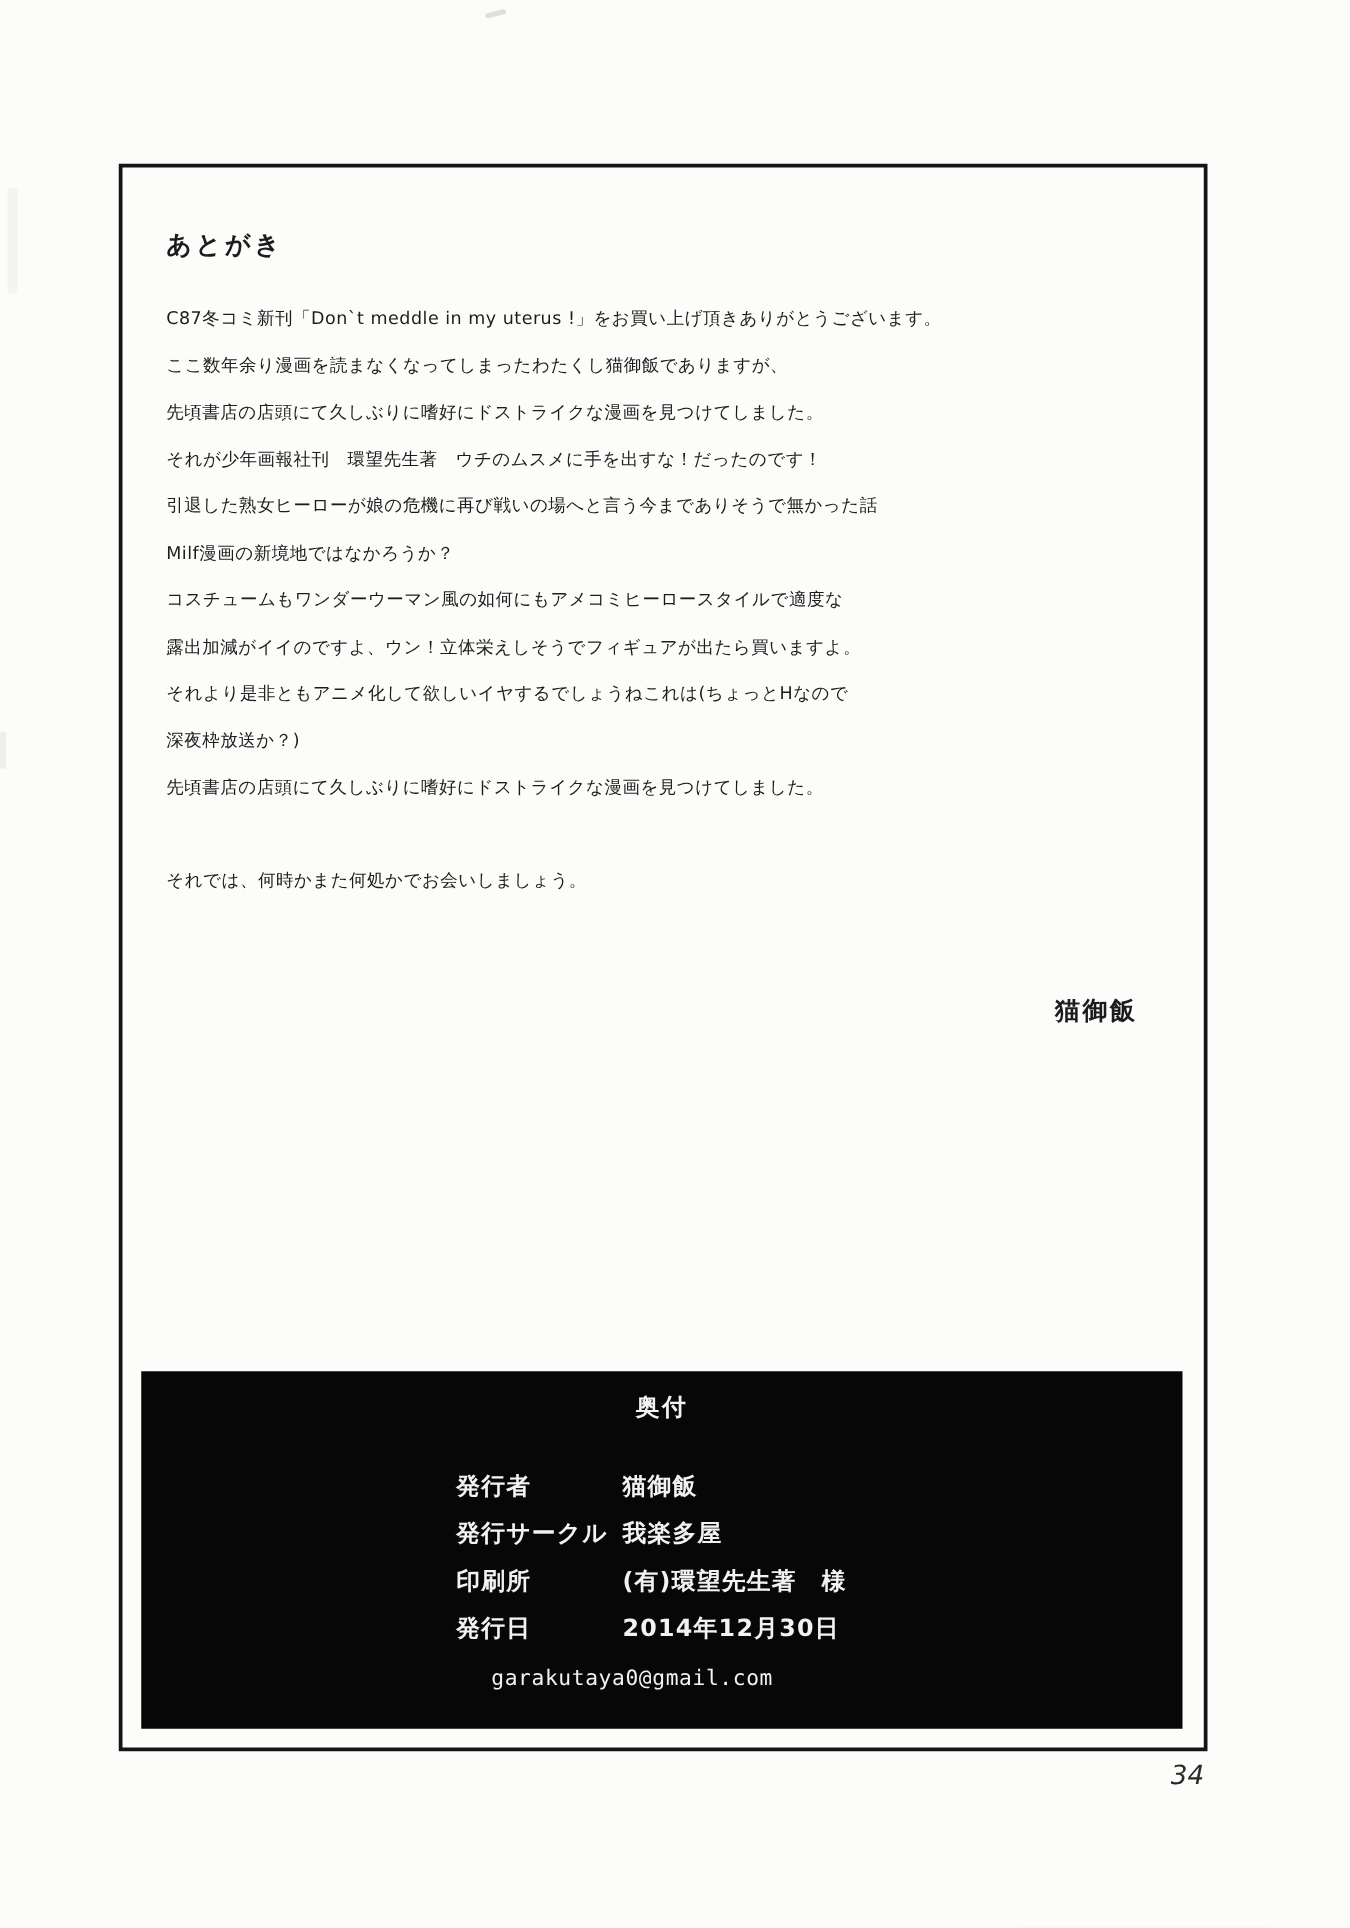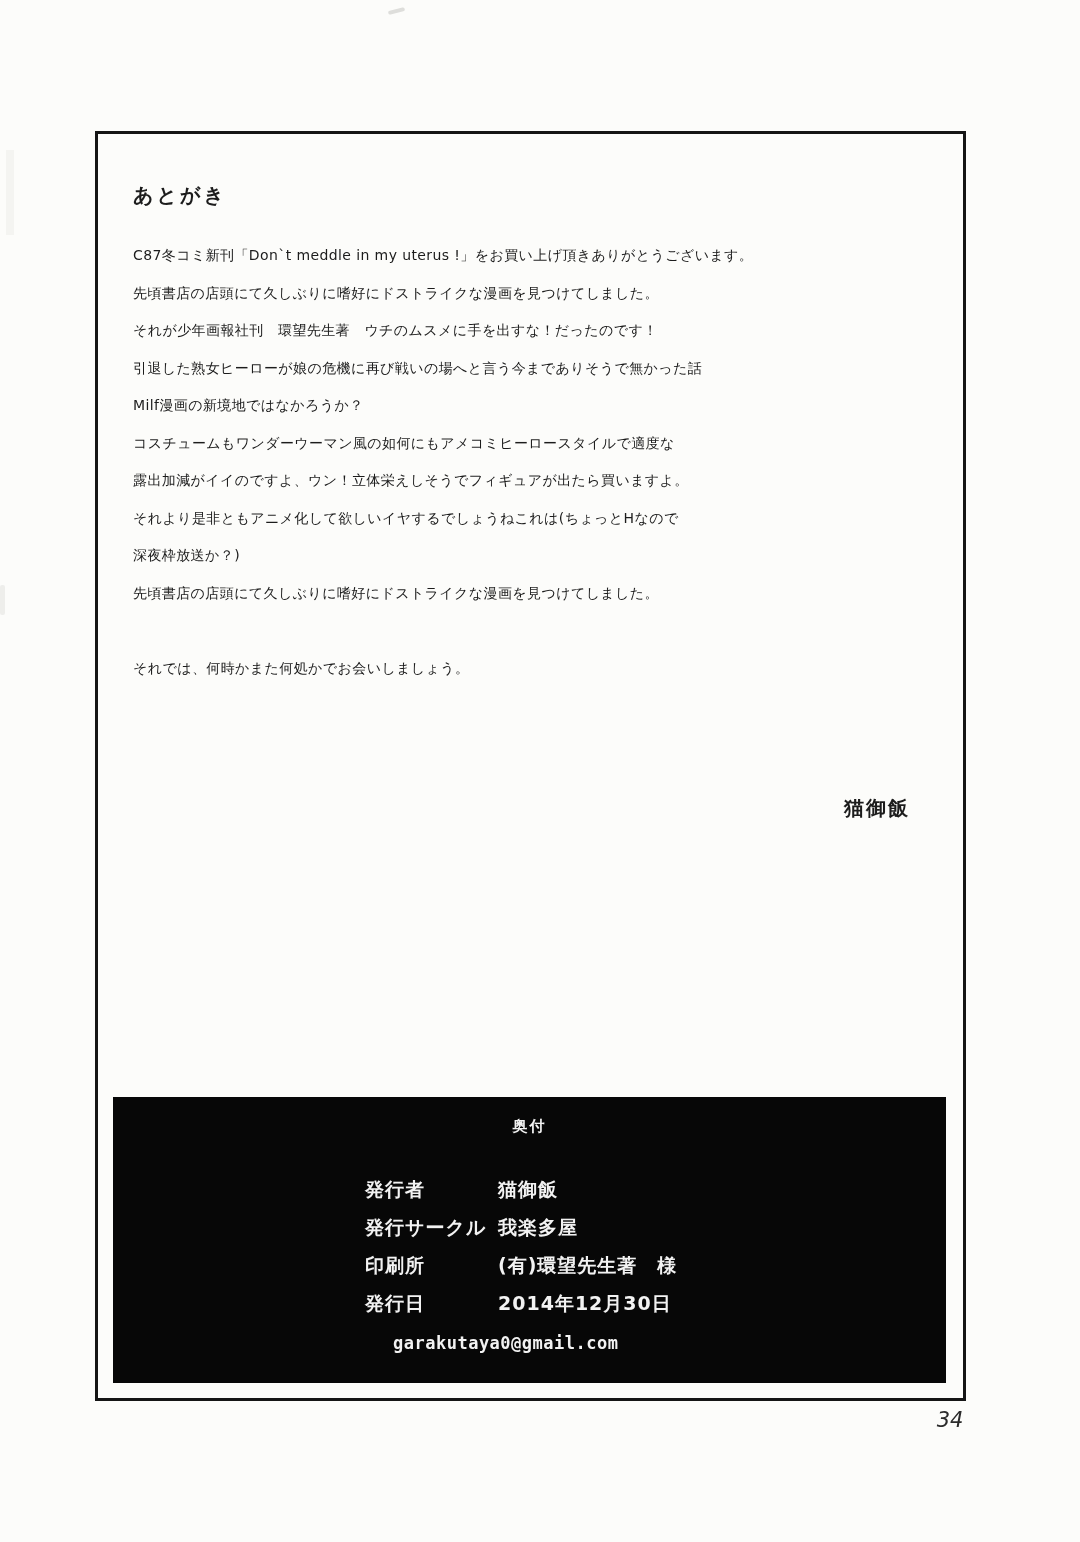--- a/index.html
+++ b/index.html
@@ -40,30 +40,30 @@
     font-size:20px; line-height:24px; letter-spacing:2px; font-weight:bold;
   }
 
   
   .colophon{
     position:absolute; left:15px; top:963px; width:833px; height:286px;
     background:var(--colophon-bg); color:var(--colophon-text);
   }
   .colophon-heading{
     position:absolute; top:17px; left:0; width:100%;
-    text-align:center; font-size:15px; line-height:24px; letter-spacing:2px; font-weight:bold;
+    text-align:center; font-size:19px; line-height:24px; letter-spacing:2px; font-weight:bold;
   }
   .colophon-rows{position:absolute; top:73px; left:0; width:100%;}
   .colophon-row{position:relative; height:38px; line-height:38px; font-size:19px; letter-spacing:1px;}
   .c-label{position:absolute; left:252px; white-space:nowrap; font-weight:bold;}
   .c-value{position:absolute; left:385px; white-space:nowrap; font-weight:bold;}
   .colophon-email{
     position:absolute; left:280px; top:234px;
     font-family:"DejaVu Sans Mono", monospace;
-    font-size:17px; line-height:24px; letter-spacing:0.5px; font-weight:bold;
+    font-size:17px; line-height:24px; letter-spacing:0.5px; font-weight:normal;
   }
 
   .page-number{
     position:absolute; left:928px; top:1407px; width:44px;
     text-align:center; font-size:21px; line-height:26px; color:#2b2b2b;font-style:italic;
   }
 </style>
 </head>
 <body>
 
@@ -74,20 +74,21 @@
   <div class="artifact a3"></div>
 
   <div class="frame">
 
     <div class="afterword-title">あとがき</div>
 
     <div class="body-lines">
 
         <div class="line">C87冬コミ新刊「Don`t meddle in my uterus !」をお買い上げ頂きありがとうございます。</div>
 
+        <div class="line">ここ数年余り漫画を読まなくなってしまったわたくし猫御飯でありますが、</div>
 
         <div class="line">先頃書店の店頭にて久しぶりに嗜好にドストライクな漫画を見つけてしました。</div>
 
         <div class="line">それが少年画報社刊　環望先生著　ウチのムスメに手を出すな！だったのです！</div>
 
         <div class="line">引退した熟女ヒーローが娘の危機に再び戦いの場へと言う今までありそうで無かった話</div>
 
         <div class="line">Milf漫画の新境地ではなかろうか？</div>
 
         <div class="line">コスチュームもワンダーウーマン風の如何にもアメコミヒーロースタイルで適度な</div>

